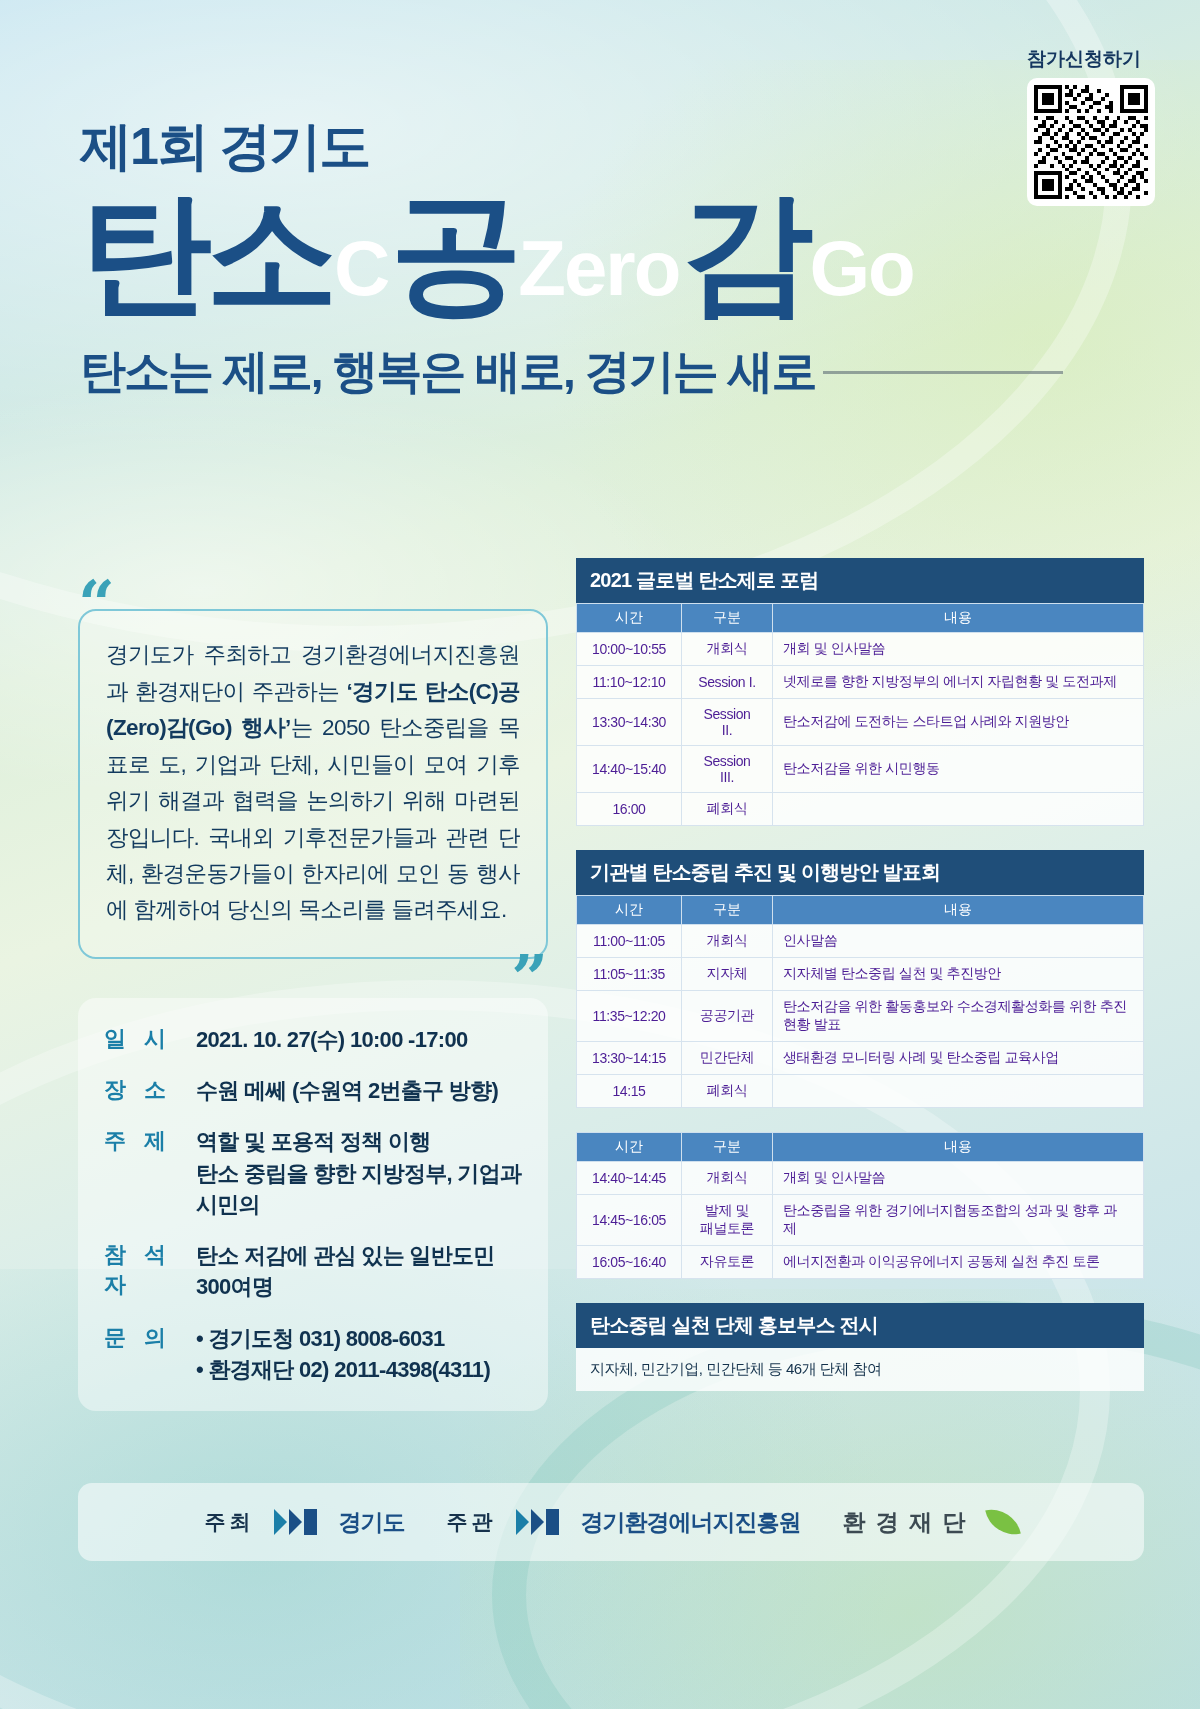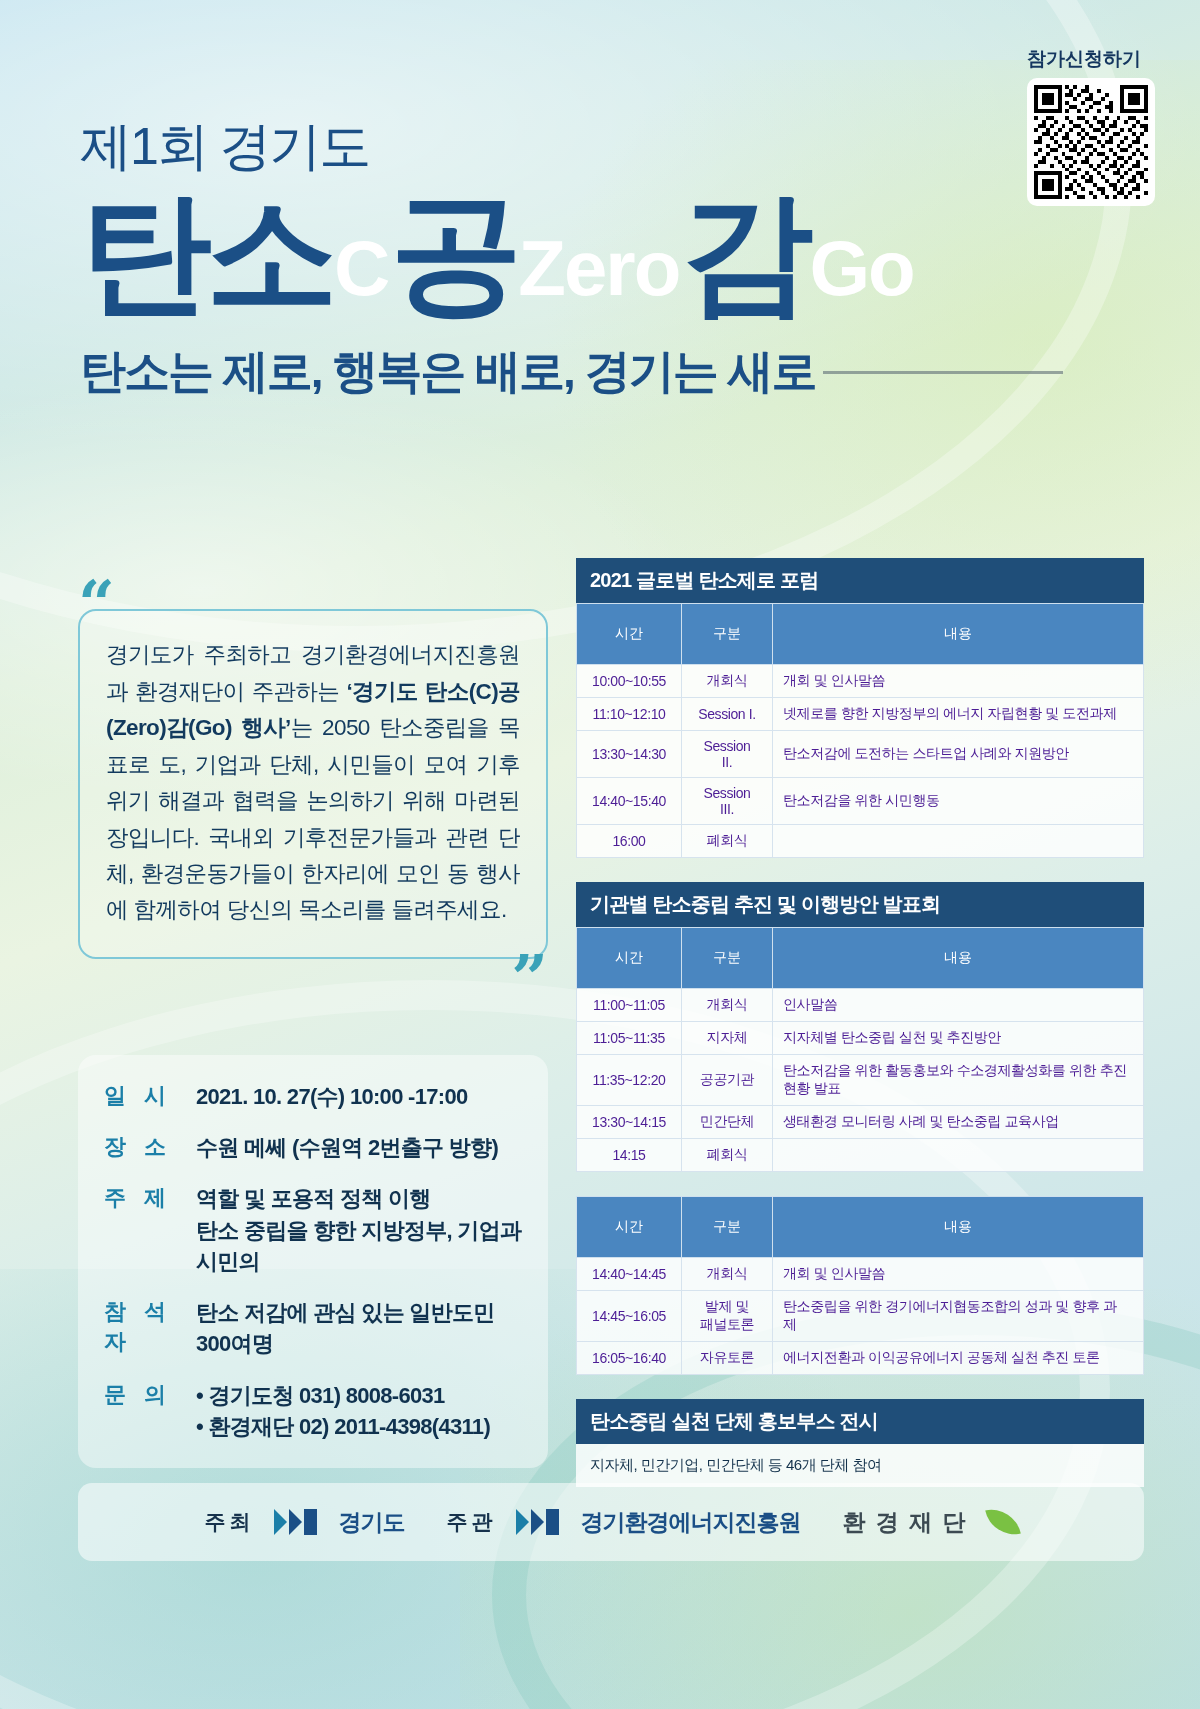--- a/index.html
+++ b/index.html
@@ -20,21 +20,21 @@
       background:radial-gradient(ellipse at 40% 40%, rgba(140,206,198,.45) 0%, rgba(140,206,198,0) 68%);}
   .w5{bottom:-300px;right:-260px;width:1000px;height:720px;
       background:radial-gradient(ellipse at 45% 45%, rgba(190,226,168,.5) 0%, rgba(190,226,168,0) 68%);}
   .swoosh{position:absolute;border-radius:50%;border:40px solid rgba(255,255,255,.35);}
   .s1{width:1500px;height:900px;left:-420px;top:-300px;border-color:rgba(255,255,255,.3);border-width:26px;}
   .s2{width:1300px;height:760px;left:-250px;top:980px;border-color:rgba(255,255,255,.28);border-width:30px;}
   .s3{width:900px;height:520px;right:-260px;bottom:-180px;border-color:rgba(120,195,185,.25);border-width:34px;}
 
   
   .hdr{position:absolute;left:80px;top:120px;width:1000px;}
-  .pre-title{font-size:52px;font-weight:normal;color:#1b4f86;letter-spacing:-2px;line-height:1;}
+  .pre-title{font-size:52px;font-weight:bold;color:#1b4f86;letter-spacing:-2px;line-height:1;}
   .big-title{margin-top:18px;display:flex;align-items:flex-end;line-height:.95;}
   .bt-k{font-size:132px;font-weight:bold;color:#1b4f86;letter-spacing:-6px;}
   .bt-w{font-size:78px;font-weight:bold;color:#ffffff;letter-spacing:-2px;padding:0 2px 10px 2px;}
   .sub-title{margin-top:26px;display:flex;align-items:center;gap:8px;}
   .sub-title .st{font-size:46px;font-weight:bold;color:#1b4f86;letter-spacing:-2px;white-space:nowrap;}
   .sub-line{flex:1;height:3px;background:#5d6c74;opacity:.6;max-width:240px;}
 
   
   .qr-box{position:absolute;right:56px;top:46px;width:117px;text-align:left;}
   .qr-label{font-size:19px;font-weight:bold;color:#14365f;margin-bottom:6px;}
@@ -44,34 +44,34 @@
   
   .quote-wrap{position:absolute;left:78px;top:585px;width:470px;}
   .qmark{font-size:64px;color:#3aa2b8;font-weight:bold;line-height:.6;font-family:"DejaVu Serif",serif;}
   .qmark.close{text-align:right;}
   .quote-card{border:2px solid #7fc8d8;border-radius:18px;padding:26px 26px 28px 26px;
       background:rgba(255,255,255,.18);margin-top:-14px;}
   .quote-card p{margin:0;font-size:22.5px;line-height:1.62;color:#123a5e;text-align:justify;letter-spacing:-.6px;}
   .quote-card b{font-weight:bold;}
 
   
-  .info{position:absolute;left:78px;top:1055px;width:470px;
+  .info{position:absolute;left:78px;top:998px;width:470px;
       background:rgba(255,255,255,.45);border-radius:18px;padding:26px 26px;box-sizing:border-box;}
   .info-row{display:flex;margin-bottom:20px;}
   .info-row:last-child{margin-bottom:0;}
   .info-key{width:92px;flex:none;color:#1b7fa8;font-weight:bold;font-size:22px;letter-spacing:6px;}
   .info-val{font-size:22px;color:#10324f;line-height:1.42;font-weight:bold;letter-spacing:-.7px;}
   .info-val .dot{display:block;}
 
   
   .prog{position:absolute;right:56px;top:558px;width:568px;}
   .pblock{margin-bottom:24px;}
   .pttl{background:#1f4e79;color:#fff;font-size:20px;font-weight:bold;padding:9px 14px;letter-spacing:-.8px;}
   table{width:100%;border-collapse:collapse;background:rgba(255,255,255,.82);}
-  thead th{background:#4a86c0;color:#fff;font-size:14px;font-weight:normal;padding:21px 2px;border:1px solid #cfe0ee;}
+  thead th{background:#4a86c0;color:#fff;font-size:14px;font-weight:normal;padding:5px 2px;border:1px solid #cfe0ee;}
   tbody td{font-size:14px;color:#4c1d95;padding:7px 15px;border:1px solid #d6e3ee;text-align:center;letter-spacing:-.4px;}
   tbody td.left{text-align:left;padding-left:10px;}
   .col-time{width:100px;}
   .col-type{width:86px;}
   .note{background:rgba(255,255,255,.82);font-size:15px;color:#14324c;padding:12px 14px;letter-spacing:-.5px;}
 
   
   .footer{position:absolute;left:78px;right:56px;bottom:148px;height:78px;
       background:rgba(255,255,255,.55);border-radius:14px;display:flex;align-items:center;justify-content:center;gap:42px;}
   .f-item{display:flex;align-items:center;gap:20px;}

